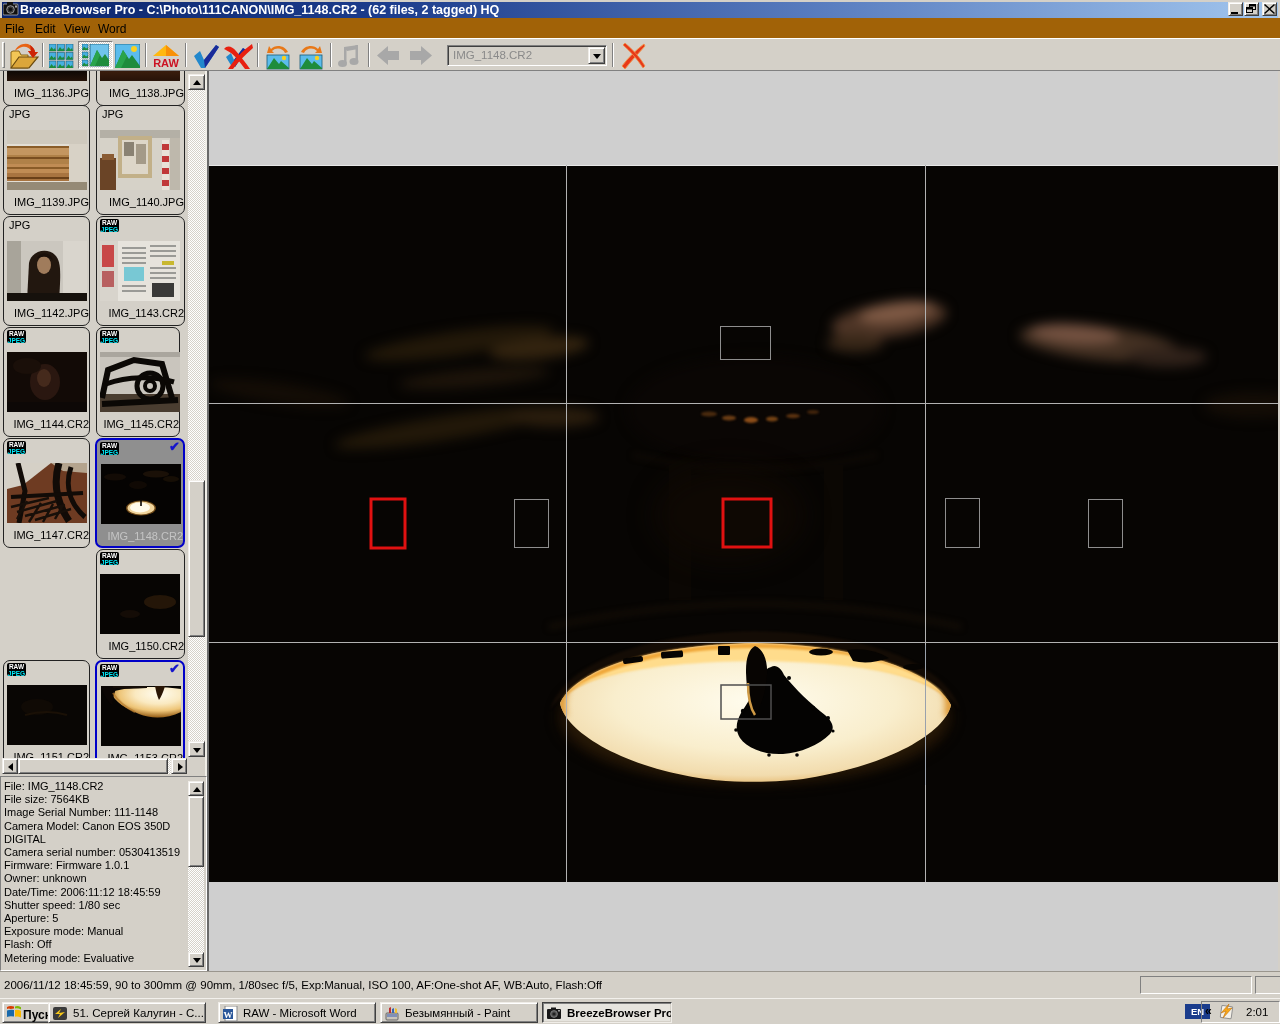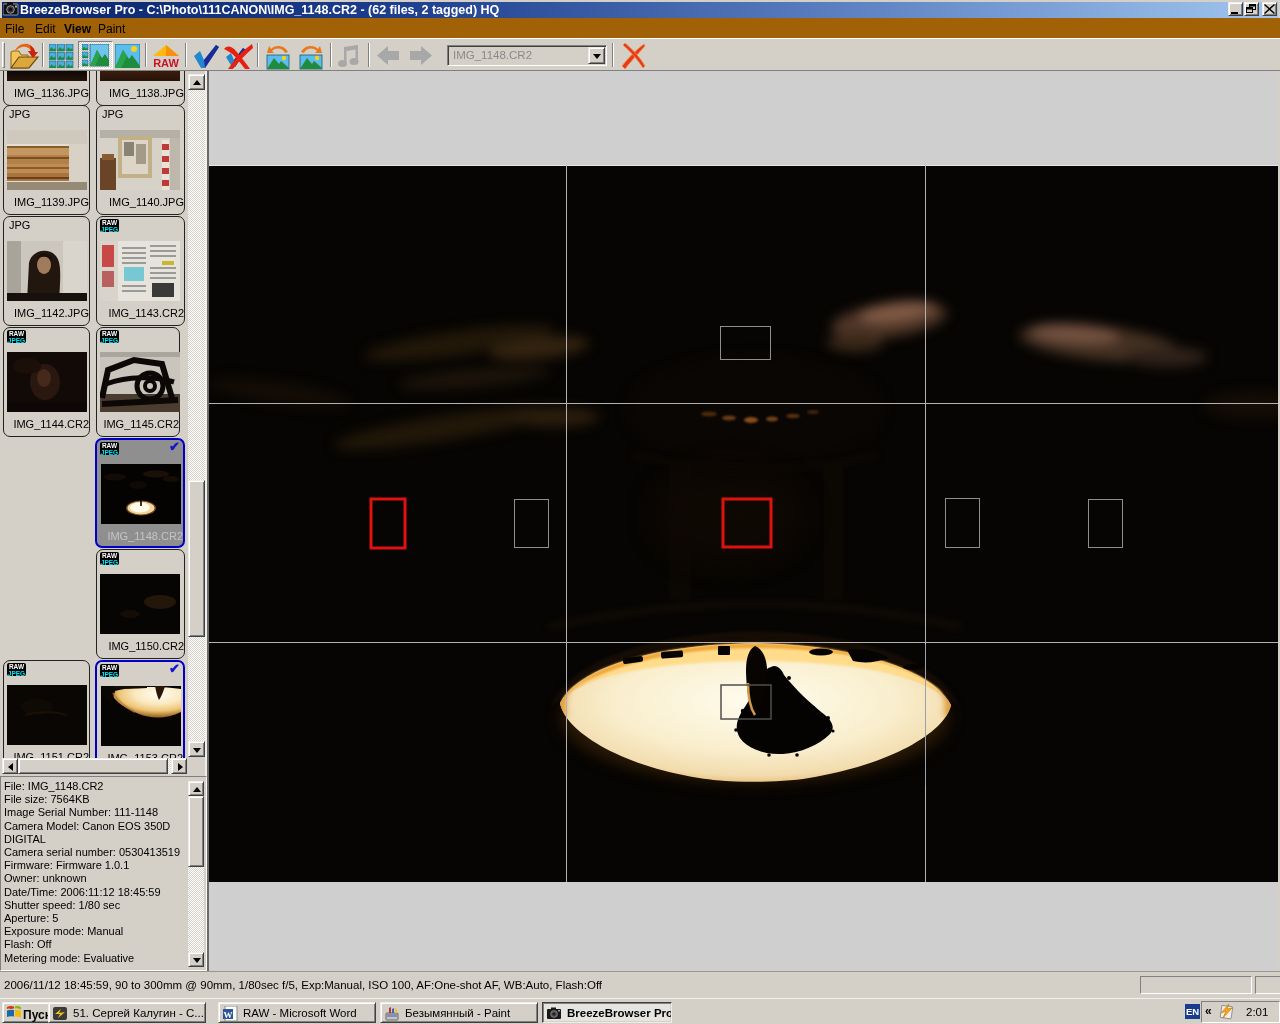--- a/index.html
+++ b/index.html
@@ -90,22 +90,22 @@
       <rect x="4.5" y="1.5" width="6" height="2" fill="#000"></rect>
       <rect x="1.5" y="4.5" width="6" height="5" fill="#d4d0c8" stroke="#000"></rect>
       <rect x="1.5" y="4.5" width="6" height="2" fill="#000"></rect>
     </svg></div>
 <div class="abs tbtn" style="left:1262px;"><svg width="13" height="12" viewBox="0 0 13 12">
       <path d="M2,1 L6.5,5 L11,1 L12,2 L7.5,6 L12,10 L11,11 L6.5,7 L2,11 L1,10 L5.5,6 L1,2 Z" fill="#000"></path>
     </svg></div>
 <div class="abs" id="menubar">
  <div class="abs menuitem" style="left:5px;">File</div>
  <div class="abs menuitem" style="left:35px;">Edit</div>
- <div class="abs menuitem" style="left:64px;font-weight:bold;">View</div>
- <div class="abs menuitem" style="left:98px;">Paint</div>
+ <div class="abs menuitem" style="left:64px;">View</div>
+ <div class="abs menuitem" style="left:98px;">Word</div>
  <div class="abs menuitem" style="left:135px;margin-top:28px;">Help</div>
 </div>
 <div class="abs" id="toolbar">
 <div class="grip"></div>
 <div class="tsep" style="left:42px"></div>
 <div class="tsep" style="left:145px"></div>
 <div class="tsep" style="left:185px"></div>
 <div class="tsep" style="left:257px"></div>
 <div class="tsep" style="left:330px"></div>
 <div class="tsep" style="left:368px"></div>
@@ -317,20 +317,38 @@
   <path d="M2,46 L8,18 L34,8 L62,12 L72,46" stroke-width="6"></path>
   <path d="M6,32 C28,24 54,24 74,30" stroke-width="5"></path>
   <circle cx="50" cy="34" r="13" stroke-width="5"></circle>
   <circle cx="50" cy="34" r="5" stroke-width="4"></circle>
   <path d="M2,52 L78,48" stroke-width="6"></path>
   </g>
  </svg></div>
  <div class="fname">IMG_1145.CR2</div>
 </div>
 
+<div class="cell" style="left:3px;top:367px;">
+ <div class="badge">RAW<br><span class="j">JPEG</span></div>
+ <div class="thumb"><svg width="80" height="60" viewBox="0 0 80 60">
+  <rect width="80" height="60" fill="#6e3b22"></rect>
+  <path d="M0,0 L44,0 L16,22 L0,26 Z" fill="#d5d0c6"></path>
+  <path d="M44,0 L80,0 L80,10 L56,8 Z" fill="#b4a48e"></path>
+  <g stroke="#110b07" fill="none">
+   <path d="M11,0 L18,28 L12,60" stroke-width="5"></path>
+   <path d="M52,0 C46,20 50,40 62,58" stroke-width="7"></path>
+   <path d="M64,4 C58,22 62,40 78,54" stroke-width="5"></path>
+   <path d="M4,34 L76,30" stroke-width="4"></path>
+  </g>
+  <g stroke="#170f09" stroke-width="2.4" fill="none">
+   <path d="M4,44 L42,35 M10,49 L50,38 M18,53 L58,42 M28,57 L64,46 M10,56 L20,38 M22,59 L34,40 M36,59 L46,41 M48,56 L56,42"></path>
+  </g>
+ </svg></div>
+ <div class="fname">IMG_1147.CR2</div>
+</div>
 <div class="cell cur sel" style="left:95px;top:367px;width:90px;">
  <div class="badge">RAW<br><span class="j">JPEG</span></div>
  <div class="check">✔</div>
  <div class="thumb" style="left:4px;top:24px;"><svg width="80" height="60" viewBox="0 0 80 60">
   <rect width="80" height="60" fill="#050302"></rect>
   <g opacity="0.85">
    <ellipse cx="14" cy="13" rx="11" ry="3.5" fill="#160d06"></ellipse>
    <ellipse cx="55" cy="10" rx="13" ry="3.5" fill="#1e1309"></ellipse>
    <ellipse cx="70" cy="15" rx="8" ry="3" fill="#191006"></ellipse>
    <ellipse cx="37" cy="21" rx="9" ry="4" fill="#120b05"></ellipse>
@@ -580,21 +598,21 @@
 <div class="task active" style="left:542px;width:130px;">
  <svg class="abs" style="left:4px;top:3px" width="15" height="15" viewBox="0 0 15 15">
   <rect x="0" y="3" width="14" height="10" rx="1" fill="#181818"></rect>
   <rect x="4" y="1.5" width="5" height="3" fill="#181818"></rect>
   <circle cx="7" cy="8" r="3.4" fill="#505050" stroke="#888" stroke-width="0.8"></circle>
   <circle cx="7" cy="8" r="1.6" fill="#202020"></circle>
   <rect x="11" y="4" width="2" height="1.5" fill="#a0a0a0"></rect>
  </svg>
  <div class="lbl">BreezeBrowser Pro - ...</div>
 </div>
-<div class="abs" style="left:1185px;top:5px;width:15px;height:15px;background:#1a3c8c;color:#fff;font-size:9.5px;font-weight:bold;text-align:center;line-height:15px;">EN</div>
+<div class="abs" style="left:1185px;top:5px;width:25px;height:15px;background:#1a3c8c;color:#fff;font-size:9.5px;font-weight:bold;text-align:center;line-height:15px;">EN</div>
 <div class="abs" style="left:1201px;top:2px;width:79px;height:22px;border:1px solid;border-color:#808080 #fff #fff #808080;">
  <div class="abs" style="left:3px;top:2px;font-size:12px;font-weight:bold;">«</div>
  <svg class="abs" style="left:16px;top:1px" width="17" height="17" viewBox="0 0 17 17">
   <rect x="3" y="3" width="11" height="12" rx="1" fill="#f4f0e8" stroke="#909090" transform="rotate(8 8 9)"></rect>
   <path d="M3,10 L11,1 L9,6 L14,5 L5,15 L8,8 Z" fill="#f8a818" stroke="#c07010" stroke-width="0.6"></path>
  </svg>
  <div class="abs" style="left:44px;top:4px;font-size:11.5px;">2:01</div>
 </div>
 </div>
 

